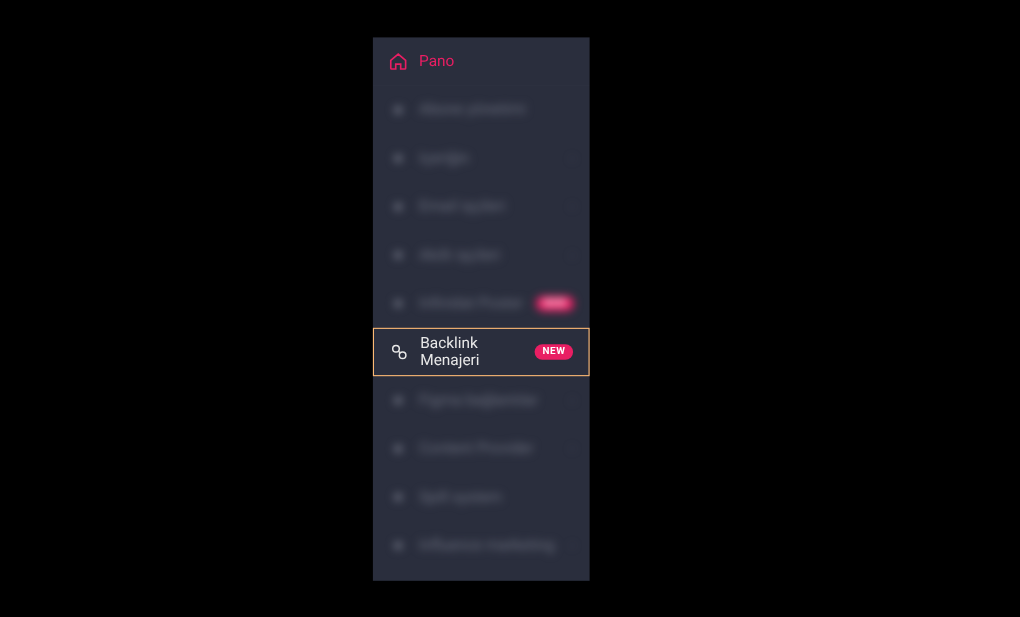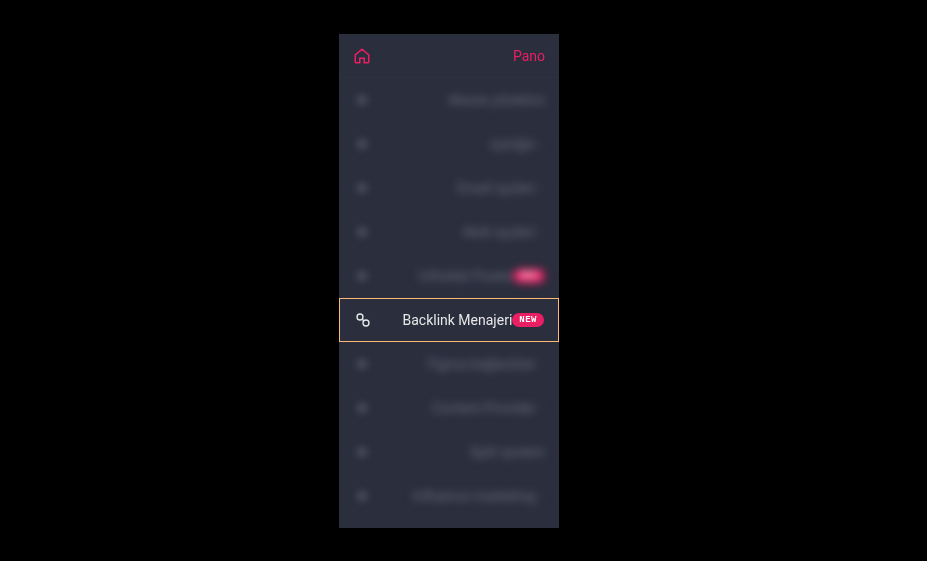--- a/index.html
+++ b/index.html
@@ -11,24 +11,23 @@
       background: #000;
       width: 927px;
       height: 561px;
       font-family: -apple-system, BlinkMacSystemFont, "Segoe UI", Roboto, sans-serif;
       position: relative;
     }
     .sidebar {
       position: absolute;
       left: 339px;
       top: 34px;
-      width: 220px;
+      width: 197px;
       height: 494px;
       background: #2a2e3d;
-      text-align: right;
     }
     .nav-item {
       display: flex;
       align-items: center;
       padding: 0 14px;
       height: 44px;
       border-bottom: 1px solid rgba(255,255,255,0.02);
       color: #9196a5;
       font-size: 14px;
       cursor: pointer;
@@ -55,21 +54,20 @@
       flex: 1;
     }
     .badge {
       background: #e91e63;
       color: #fff;
       font-size: 9px;
       font-weight: 700;
       padding: 2px 7px;
       border-radius: 9px;
       letter-spacing: 0.5px;
-      font-family: Liberation Mono, monospace;
     }
     .blurred {
       filter: blur(4px);
       pointer-events: none;
     }
     .nav-item.blurred {
       color: #6a6e7d;
     }
     .chev {
       color: #5a5e6d;

